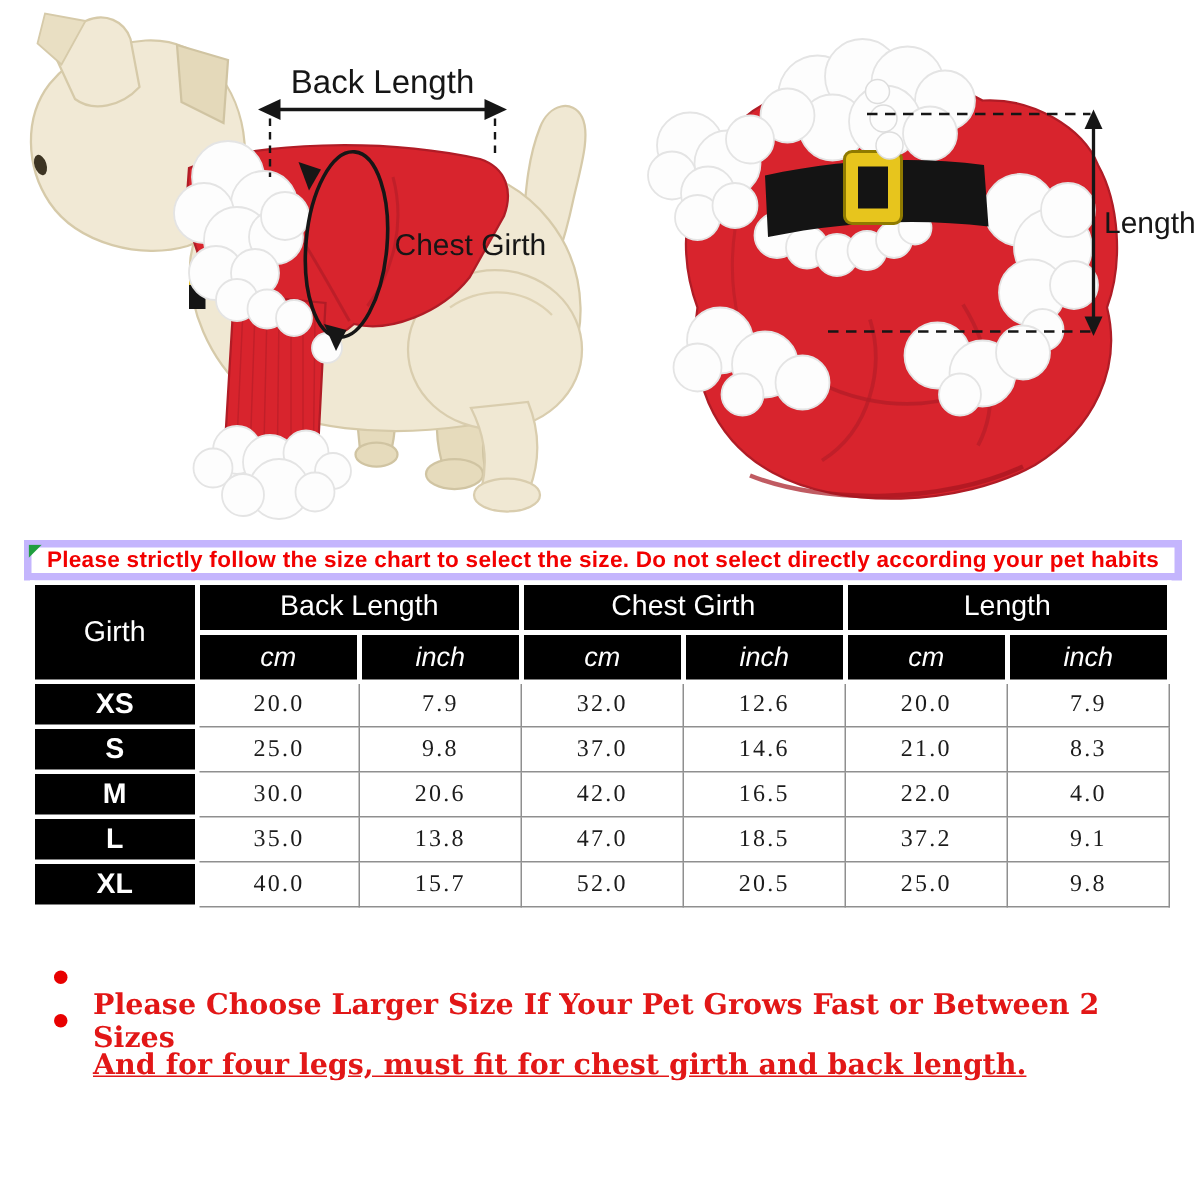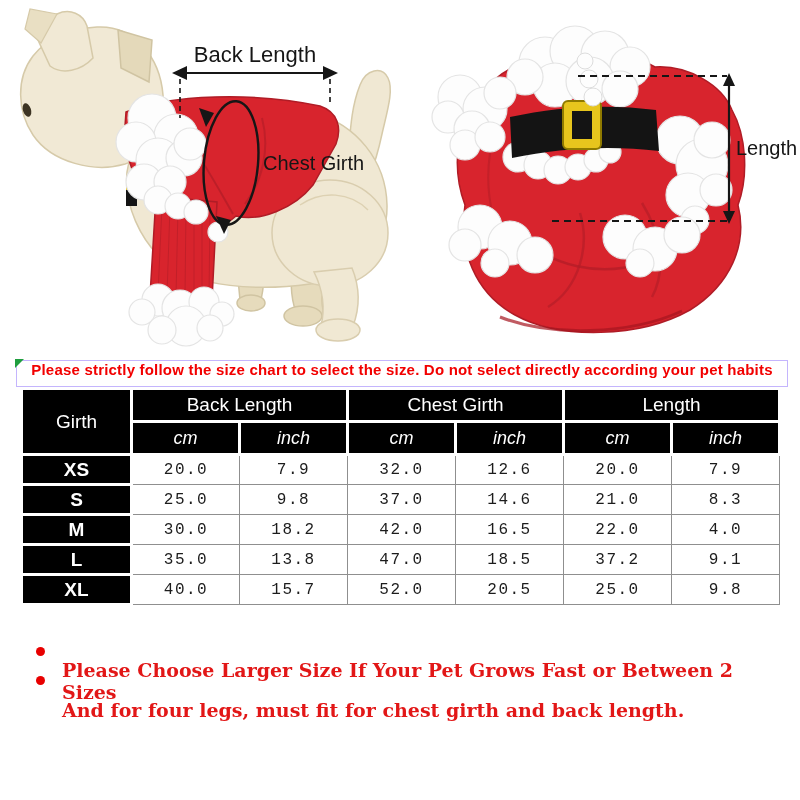--- a/index.html
+++ b/index.html
@@ -6,42 +6,42 @@
   body{width:800px;height:800px;position:relative;font-family:"Liberation Sans",sans-serif;overflow:hidden;}
 
   .photo{position:absolute;}
   #dog-photo{left:0;top:0;}
   #costume-photo{left:430px;top:5px;}
 
   .ann-text{font-family:"Liberation Sans",sans-serif;fill:#161616;}
 
   
   .notice{position:absolute;left:16px;top:360px;width:772px;height:27px;box-sizing:border-box;
-    border:1px solid #c4b5fd;background:#fff;display:flex;align-items:flex-start;justify-content:center;}
+    border:5px solid #c4b5fd;background:#fff;display:flex;align-items:center;justify-content:center;}
   .notice .txt{color:#f20000;font-weight:bold;font-size:15px;letter-spacing:.2px;white-space:nowrap;}
   .notice .corner{position:absolute;left:-2px;top:-2px;width:9px;height:9px;background:#1f9e3f;
     clip-path:polygon(0 0,100% 0,0 100%);}
 
   
   table.size-chart{position:absolute;left:20px;top:387px;border-collapse:collapse;table-layout:fixed;width:758px;}
   table.size-chart td,table.size-chart th{padding:0;text-align:center;vertical-align:middle;overflow:hidden;}
   .blk{background:#000;color:#fff;border:3px solid #fff;font-weight:normal;}
   .grp{font-size:19px;height:30px;}
   .unit{font-size:18px;height:30px;font-style:italic;}
   .szc{font-size:19px;}
   .sz{font-size:19px;height:27px;font-weight:bold;}
-  .val{background:#fff;color:#1c1c1c;border:1px solid #8f8f8f;font-family:Liberation Mono, monospace;
+  .val{background:#fff;color:#1c1c1c;border:1px solid #8f8f8f;font-family:Liberation Serif, serif;
     font-size:16px;letter-spacing:1.5px;height:27px;margin-top:37px;}
 
   
   .notes{position:absolute;left:36px;top:641px;width:740px;color:#e21717;
     font-family:"DejaVu Serif",serif;font-weight:600;font-size:19px;}
   .note-line{display:flex;align-items:center;margin-bottom:8px;height:21px;}
   .note-line .bullet{width:9px;height:9px;border-radius:50%;background:#e80000;margin-right:17px;flex:0 0 9px;}
-  .note-line.cont{padding-left:26px;}
+  .note-line.cont{padding-left:26px;text-decoration:underline;}
 </style>
 </head>
 <body>
 
 <svg id="dog-photo" class="photo" width="440" height="356" viewBox="0 0 440 356" xmlns="http://www.w3.org/2000/svg">
 
   <path d="M342,195 C352,160 346,120 360,85 C366,69 382,66 388,78 C394,90 387,112 382,134 C375,167 366,190 352,208 Z" fill="#f0e8d3" stroke="#d6caa9" stroke-width="1.5"></path>
 
   <path d="M293,232 C292,264 288,292 296,312 C300,324 324,324 323,310 C319,288 328,262 340,242 Z" fill="#e6dbbc" stroke="#d0c4a2" stroke-width="1.5"></path>
   <ellipse cx="303" cy="316" rx="19" ry="10" fill="#e6dbbc" stroke="#d0c4a2" stroke-width="1.5"></ellipse>
@@ -249,21 +249,21 @@
     <td class="val">25.0</td>
     <td class="val">9.8</td>
     <td class="val">37.0</td>
     <td class="val">14.6</td>
     <td class="val">21.0</td>
     <td class="val">8.3</td>
   </tr>
   <tr>
     <td class="blk sz">M</td>
     <td class="val">30.0</td>
-    <td class="val">18.2</td>
+    <td class="val">20.6</td>
     <td class="val">42.0</td>
     <td class="val">16.5</td>
     <td class="val">22.0</td>
     <td class="val">4.0</td>
   </tr>
   <tr>
     <td class="blk sz">L</td>
     <td class="val">35.0</td>
     <td class="val">13.8</td>
     <td class="val">47.0</td>

